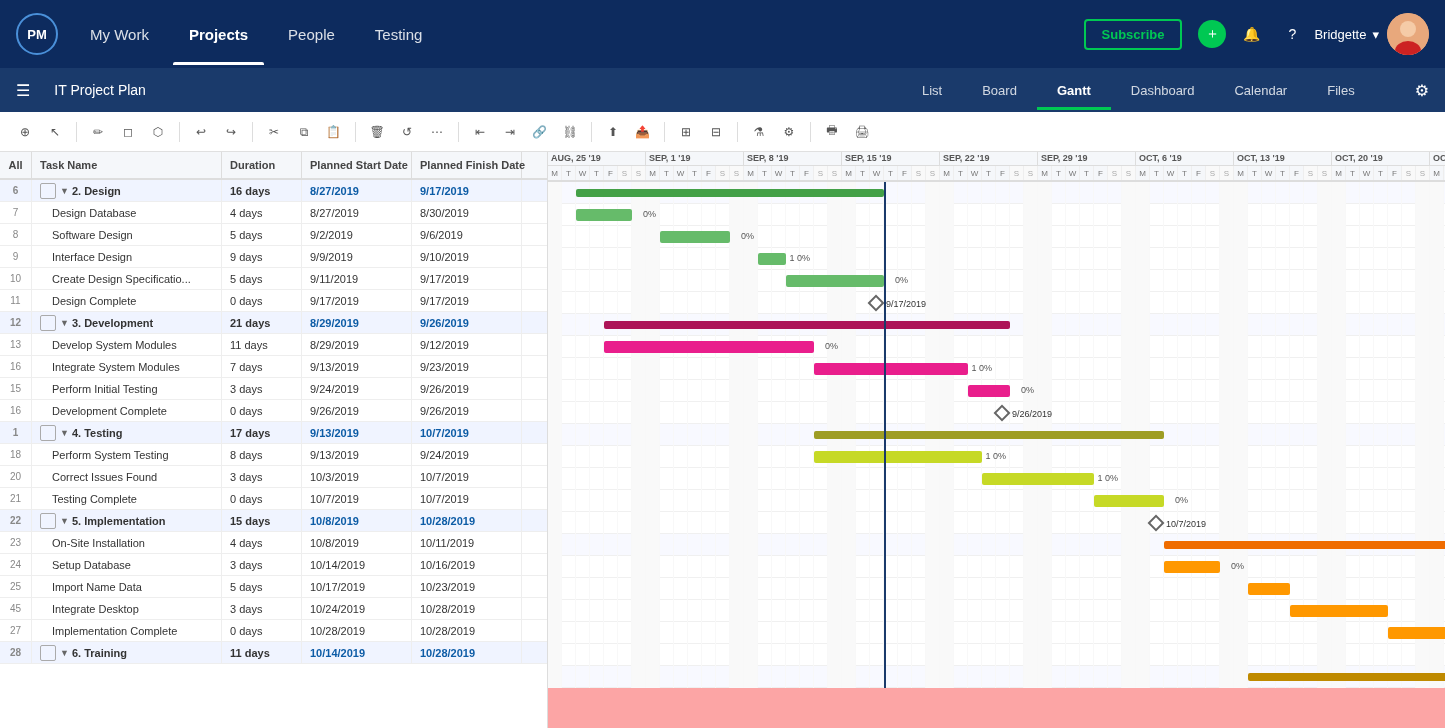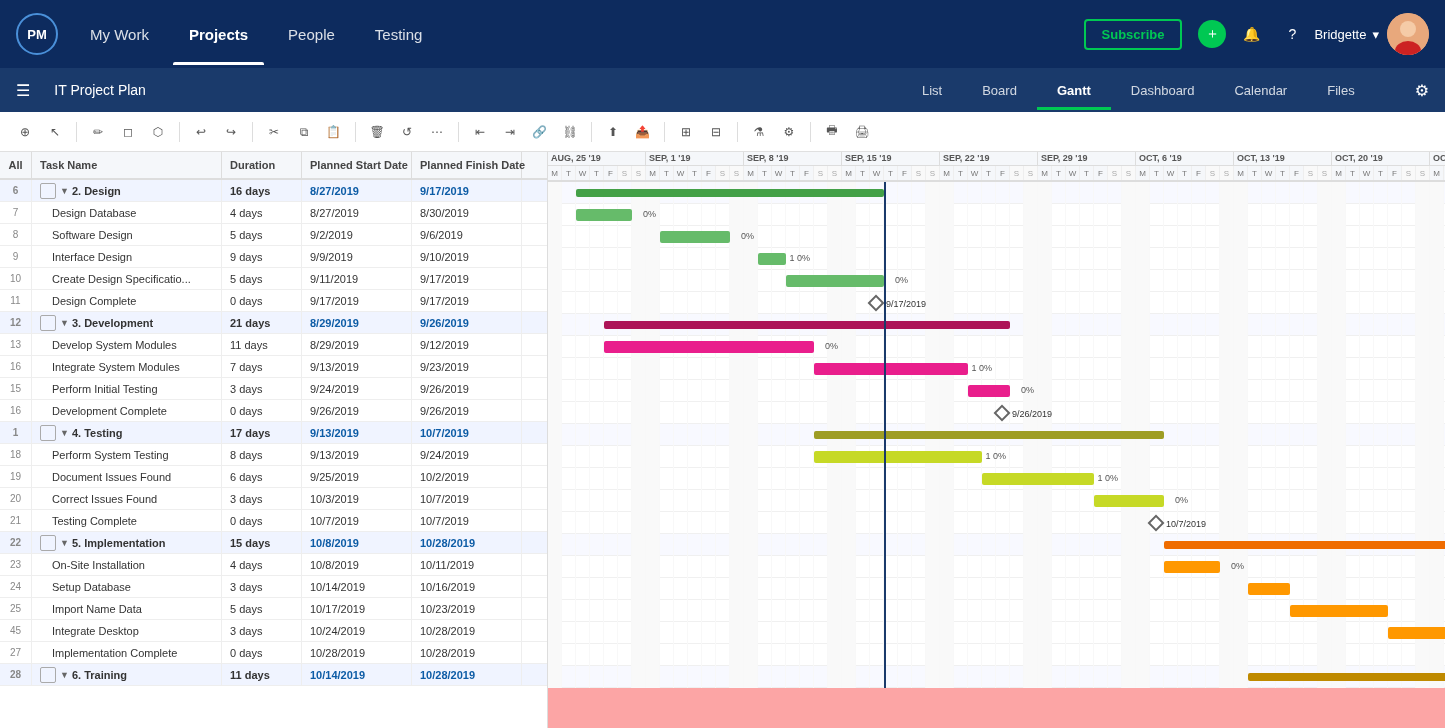--- a/index.html
+++ b/index.html
@@ -420,27 +420,20 @@
     </div>
 
     <div class="table-row">
       <div class="td row-num">18</div>
       <div class="td col-task task-indent">Perform System Testing</div>
       <div class="td col-dur">8 days</div>
       <div class="td col-start">9/13/2019</div>
       <div class="td col-finish">9/24/2019</div>
     </div>
 
-    <div class="table-row">
-      <div class="td row-num">19</div>
-      <div class="td col-task task-indent">Document Issues Found</div>
-      <div class="td col-dur">6 days</div>
-      <div class="td col-start">9/25/2019</div>
-      <div class="td col-finish">10/2/2019</div>
-    </div>
 
     <div class="table-row">
       <div class="td row-num">20</div>
       <div class="td col-task task-indent">Correct Issues Found</div>
       <div class="td col-dur">3 days</div>
       <div class="td col-start">10/3/2019</div>
       <div class="td col-finish">10/7/2019</div>
     </div>
 
     <div class="table-row">

